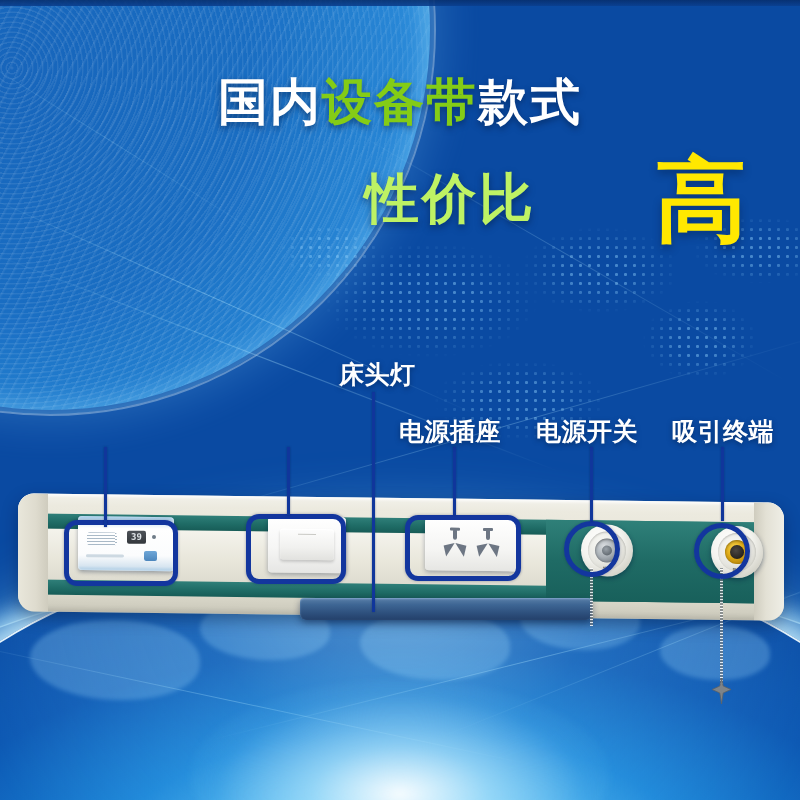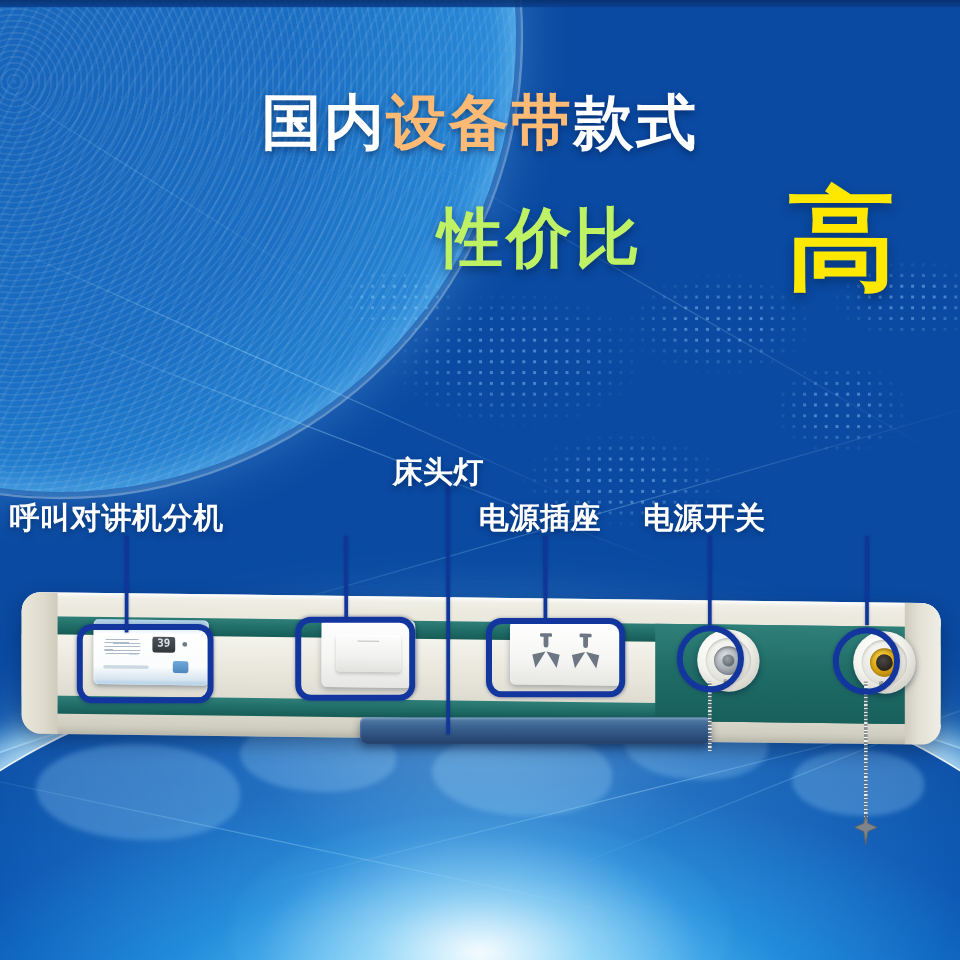--- a/index.html
+++ b/index.html
@@ -117,21 +117,21 @@
   .headline{
     position:absolute; left:0; top:76px; width:800px;
     text-align:center; z-index:12;
   }
   .line1{
     font-size:50px; font-weight:bold; letter-spacing:2px;
     line-height:1.05; white-space:nowrap;
     text-shadow:0 3px 6px rgba(2,28,70,.55);
   }
   .w { color:#ffffff; }
-  .y { color:#fdba74; }
+  .y { color:#84cc16; }
 
   .line2wrap{
     position:absolute; left:0; top:155px; width:800px; height:100px;
   }
   .line2{
     position:absolute; left:365px; top:8px;
     font-size:54px; font-weight:bold; color:#bef264; letter-spacing:3px;
     text-shadow:0 3px 7px rgba(2,28,70,.55);
   }
   .bigchar{
@@ -358,24 +358,24 @@
 <div>
   <div class="leader" style="left:104px; top:447px; height:80px;"></div>
   <div class="leader" style="left:287px; top:447px; height:68px;"></div>
   <div class="leader" style="left:372px; top:392px; height:220px;"></div>
   <div class="leader" style="left:453px; top:447px; height:68px;"></div>
   <div class="leader" style="left:590px; top:447px; height:74px;"></div>
   <div class="leader" style="left:721px; top:447px; height:74px;"></div>
 </div>
 
 <div class="labels">
-  <div class="lbl" style="left:327px; top:358px;margin-top:19px;">床头灯</div>
-  <div class="lbl" style="left:8px;   top:415px;">呼叫对讲机分机</div>
+  <div class="lbl" style="left:339px; top:358px;">床头灯</div>
   <div class="lbl" style="left:399px; top:415px;">电源插座</div>
   <div class="lbl" style="left:536px; top:415px;">电源开关</div>
+  <div class="lbl" style="left:672px; top:415px;">吸引终端</div>
 </div>
 
 <div class="panel-wrap">
   <div class="panel">
     <div class="panel-inner">
       <div class="face"></div>
       <div class="stripe top"></div>
       <div class="stripe bot"></div>
       <div class="gasblock"></div>
       <div class="endcap l"></div>

